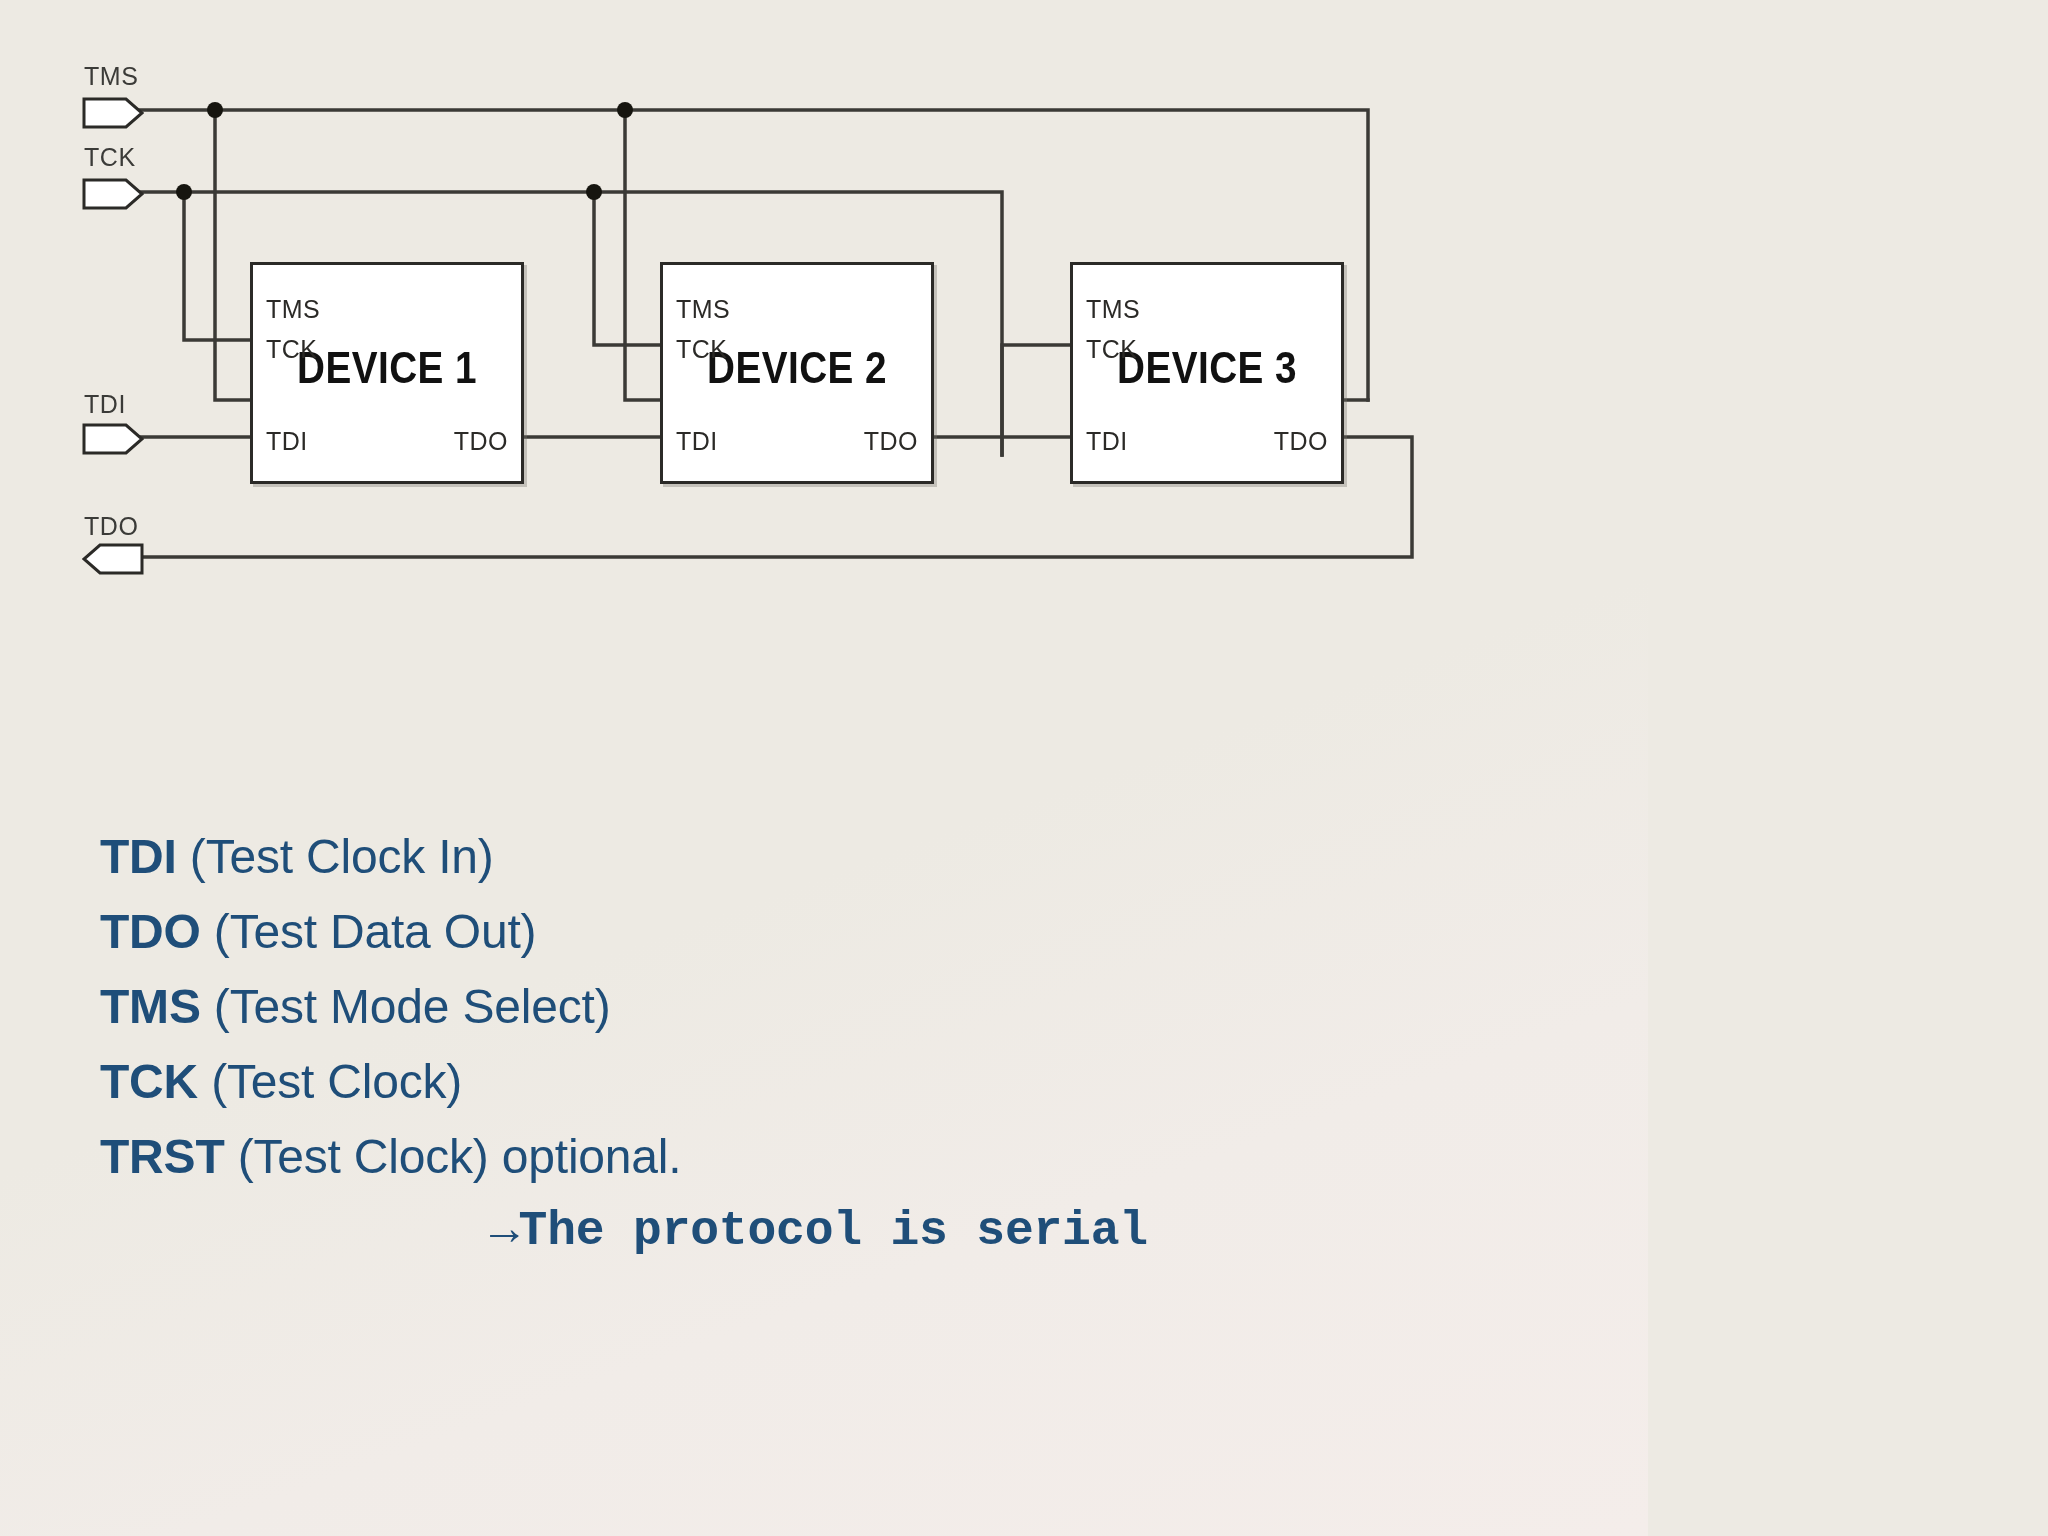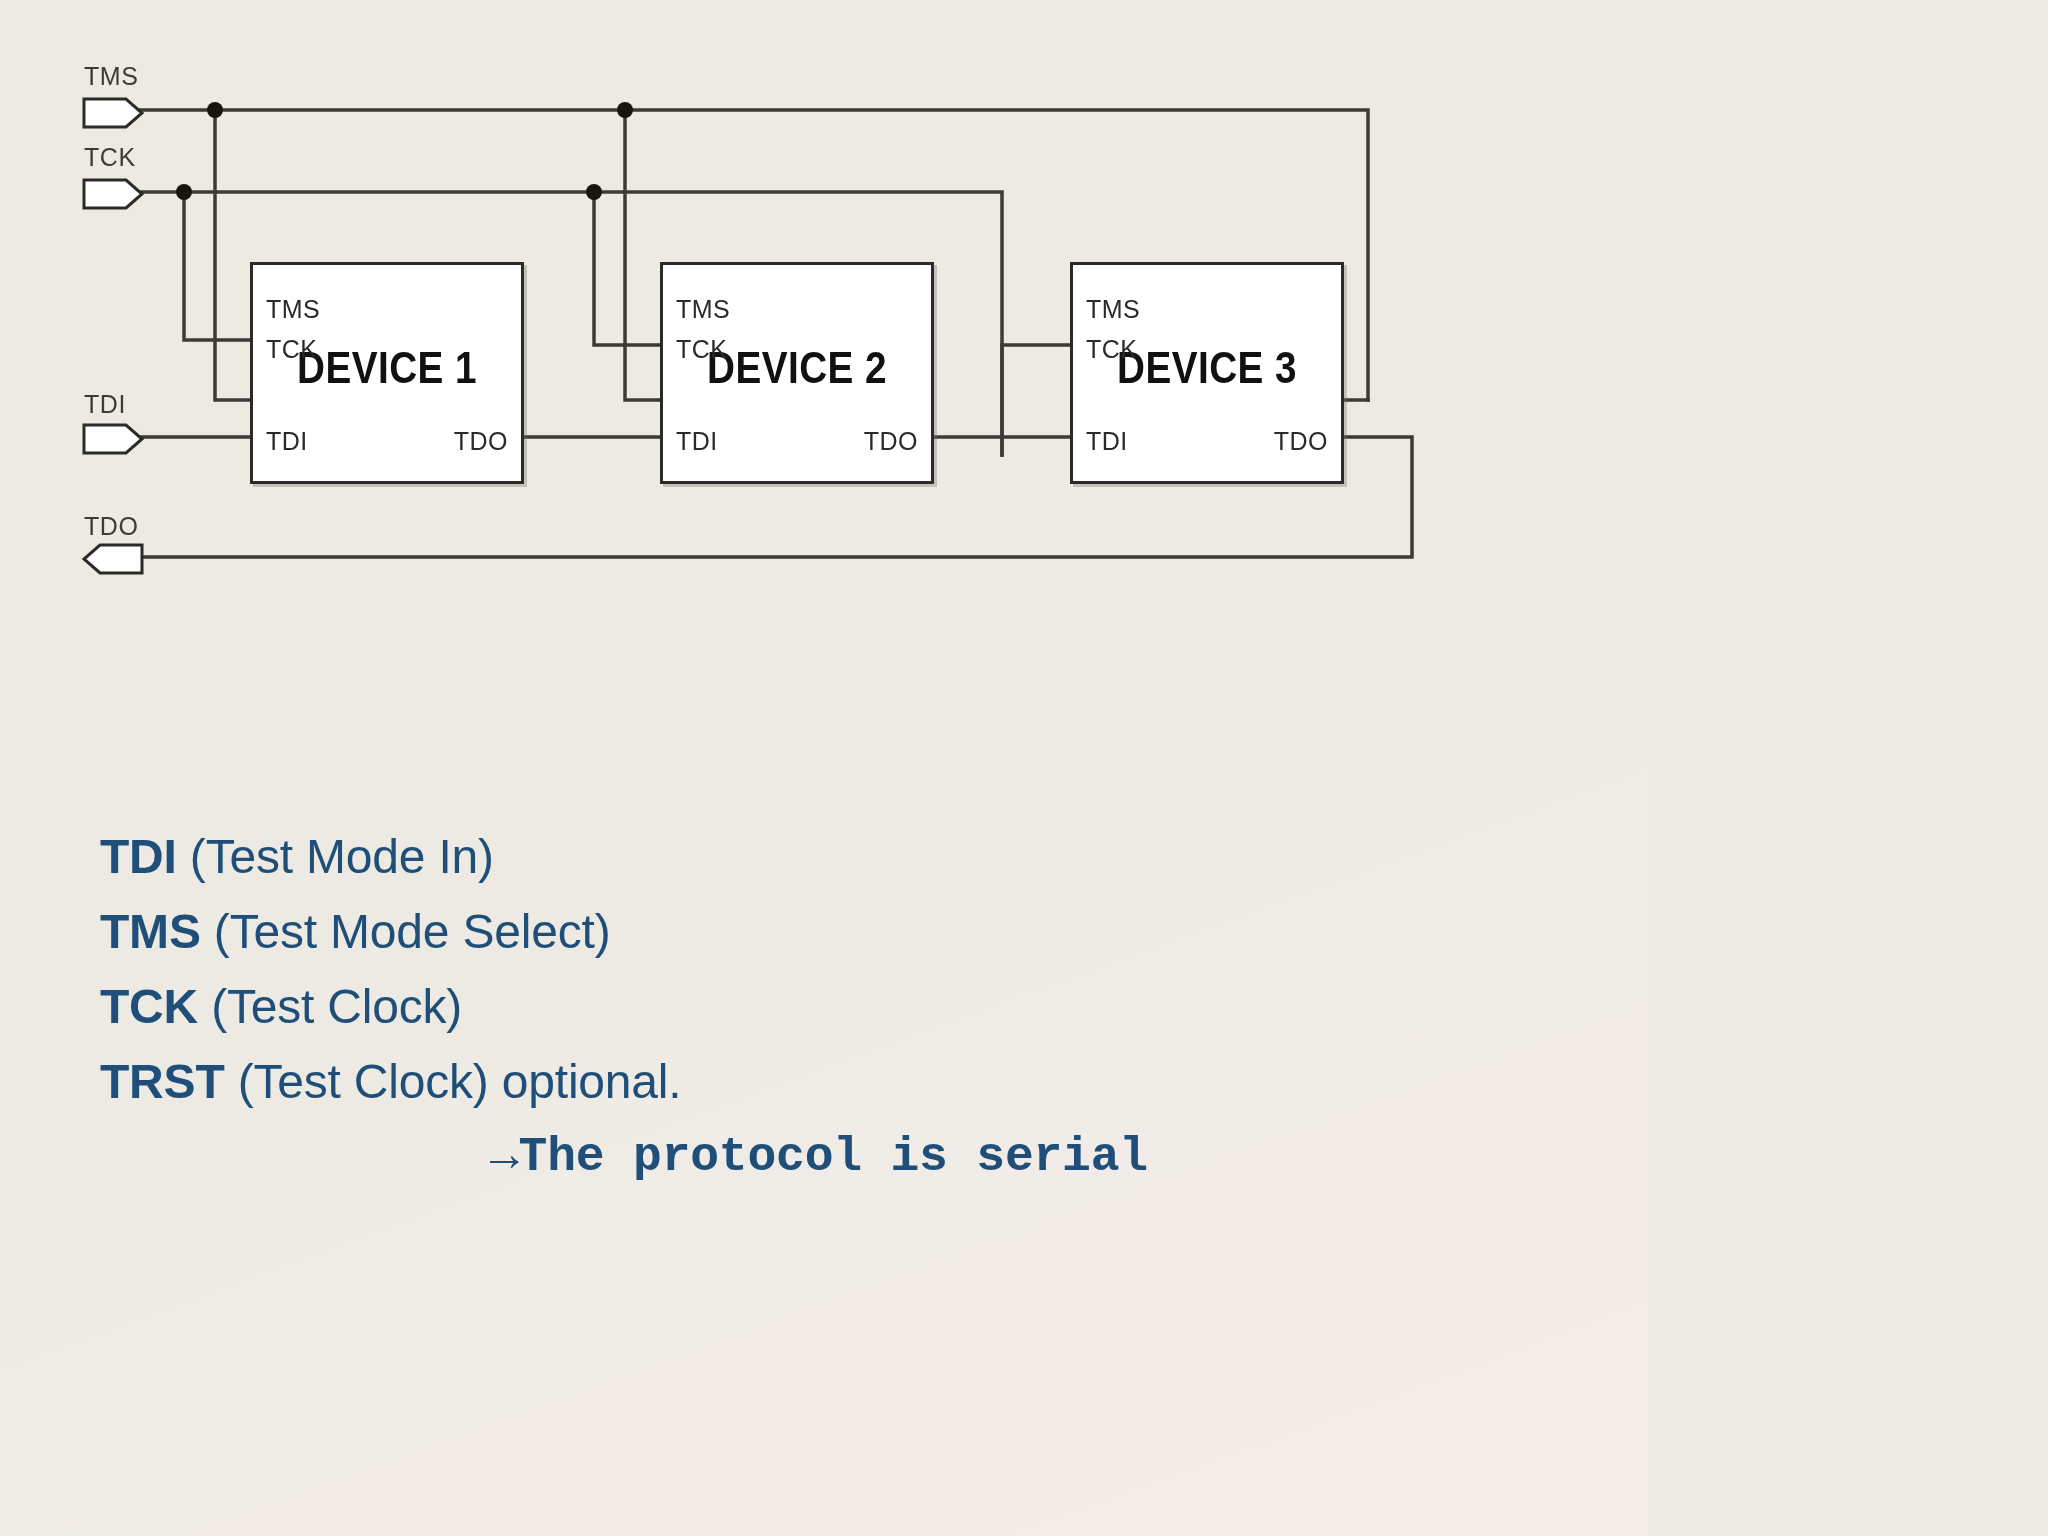--- a/index.html
+++ b/index.html
@@ -205,23 +205,26 @@
       <div class="pin" style="left:13px; top:70px;">TCK</div>
       <div class="pin" style="left:13px; top:162px;">TDI</div>
       <div class="pin right" style="right:13px; top:162px;">TDO</div>
     </div>
 
   </div>
 
   <div id="textblock">
 
     <div class="bullet">
-      <span class="abbr">TDI</span><span> (Test Mode In)</span>
-    </div>
-
+      <span class="abbr">TDI</span><span> (Test Clock In)</span>
+    </div>
+
+    <div class="bullet">
+      <span class="abbr">TDO</span><span> (Test Data Out)</span>
+    </div>
 
     <div class="bullet">
       <span class="abbr">TMS</span><span> (Test Mode Select)</span>
     </div>
 
     <div class="bullet">
       <span class="abbr">TCK</span><span> (Test Clock)</span>
     </div>
 
     <div class="bullet">

